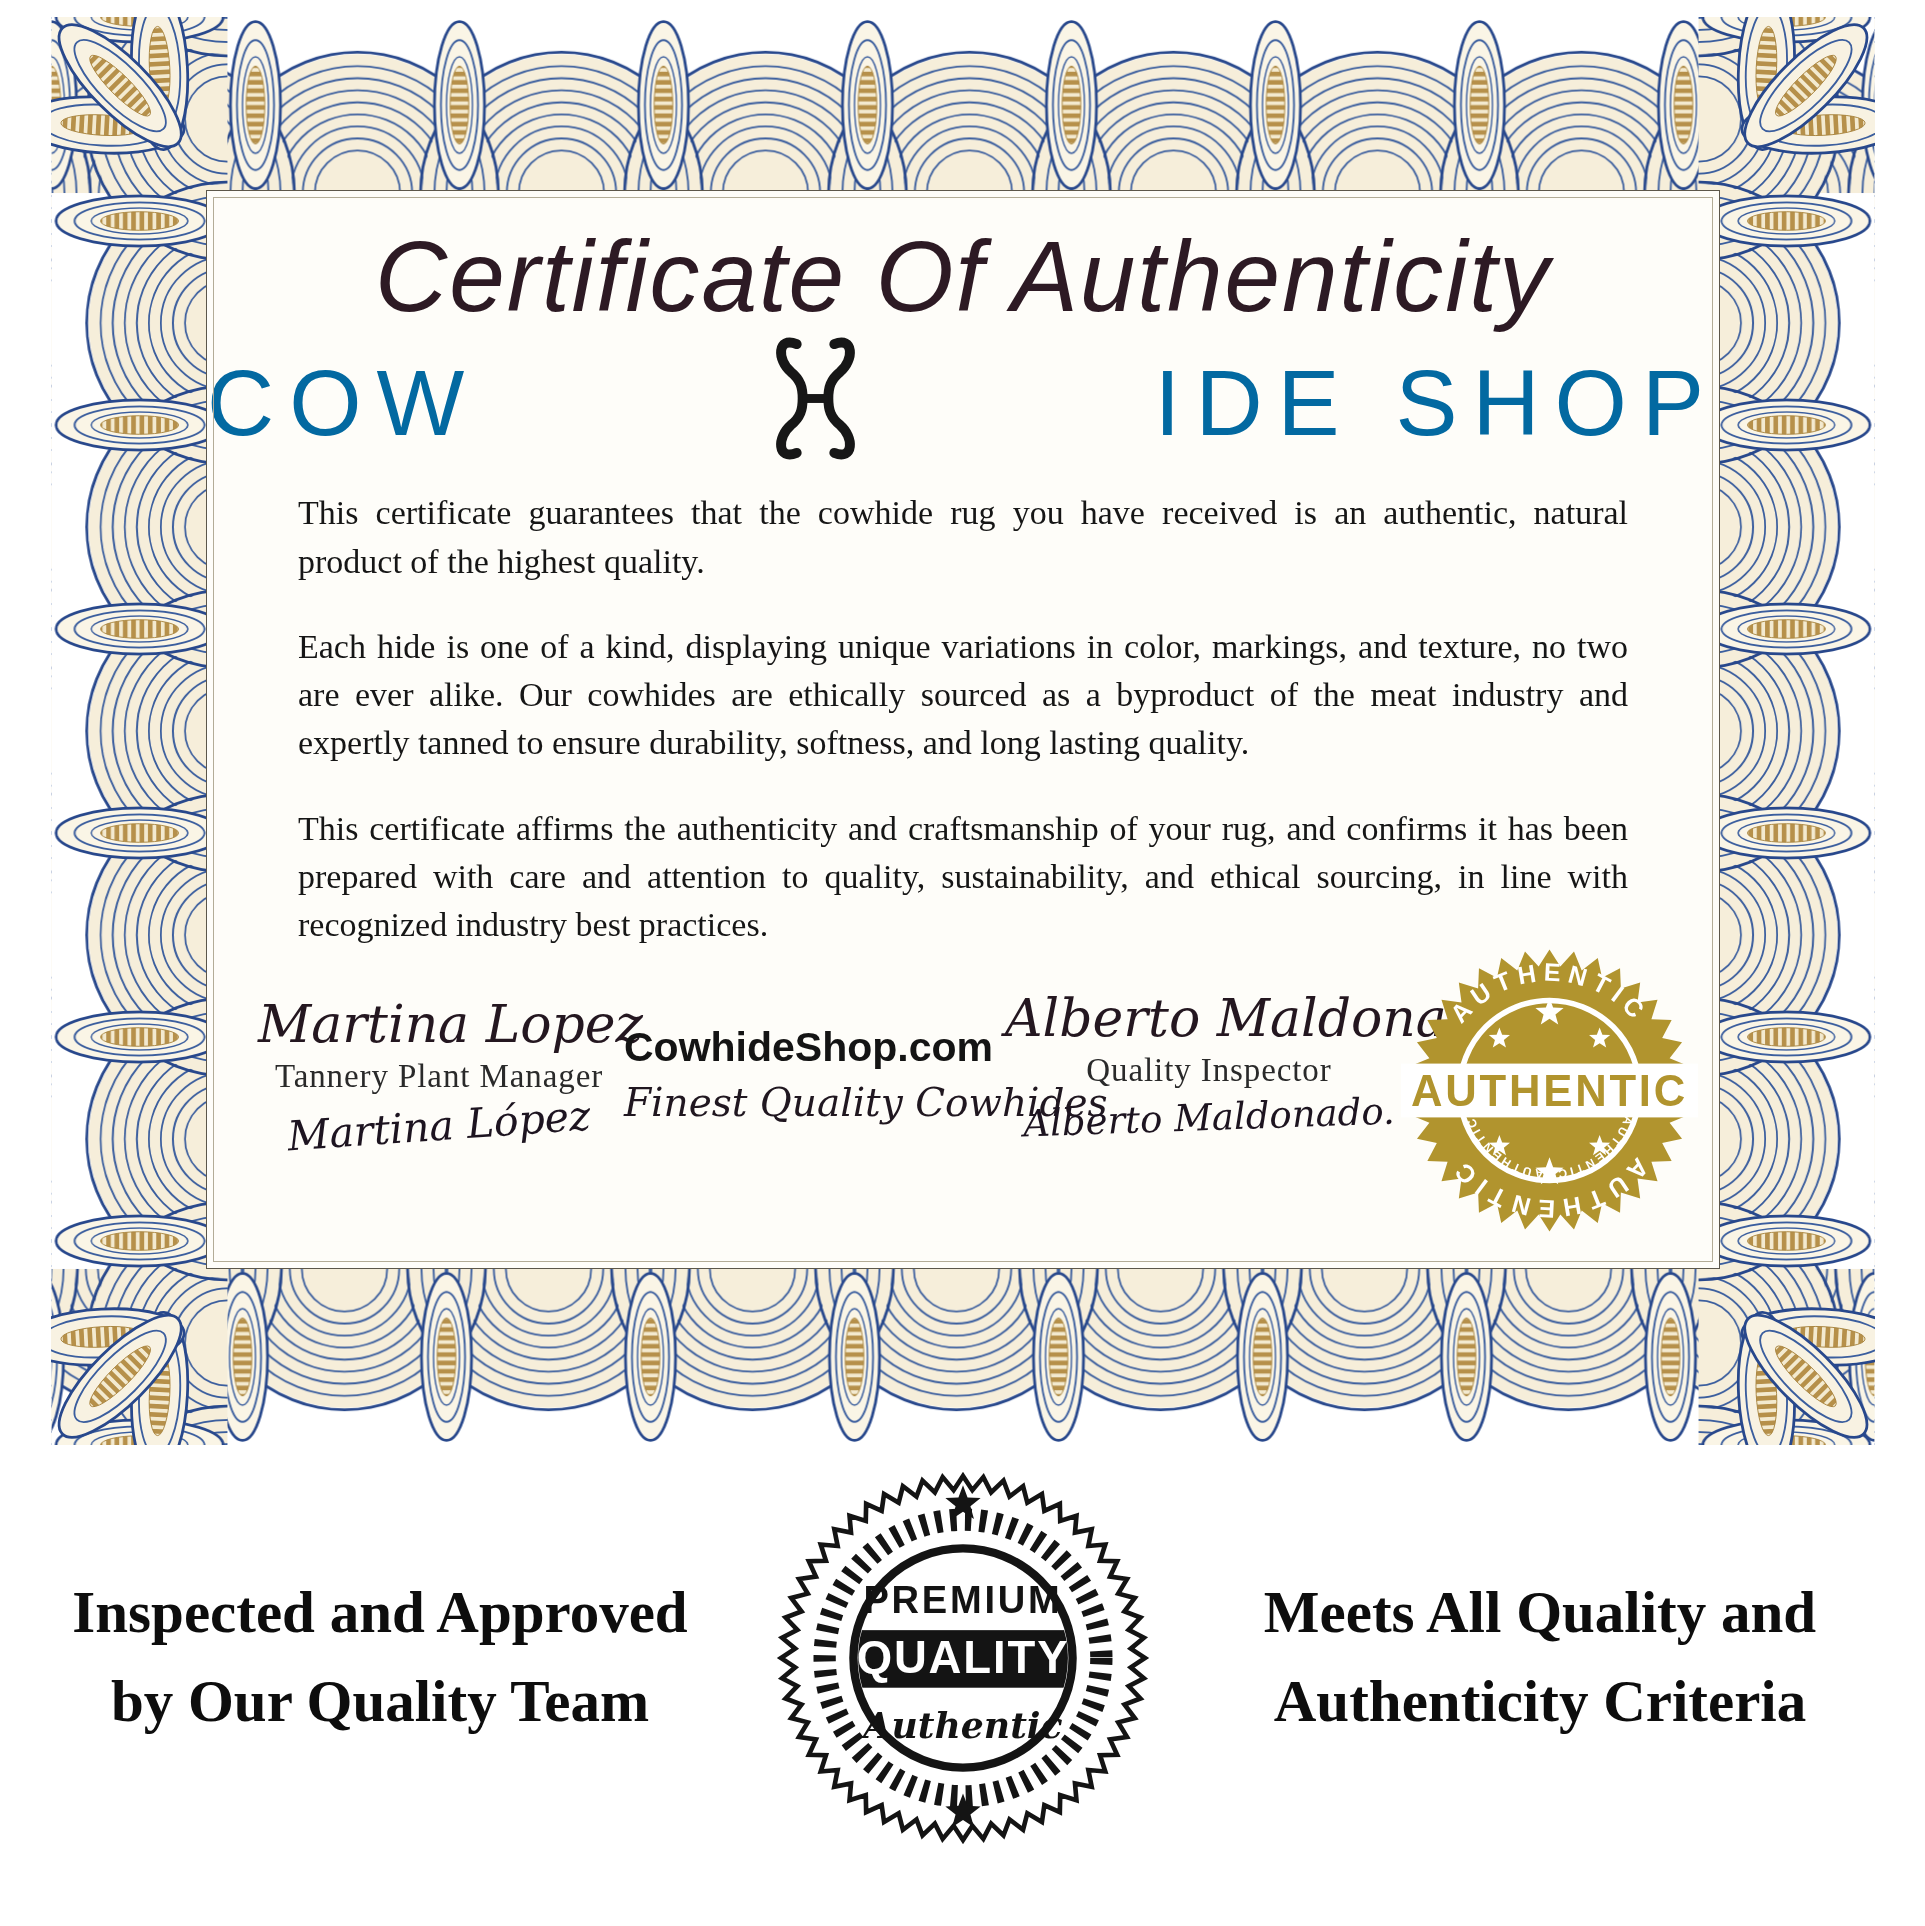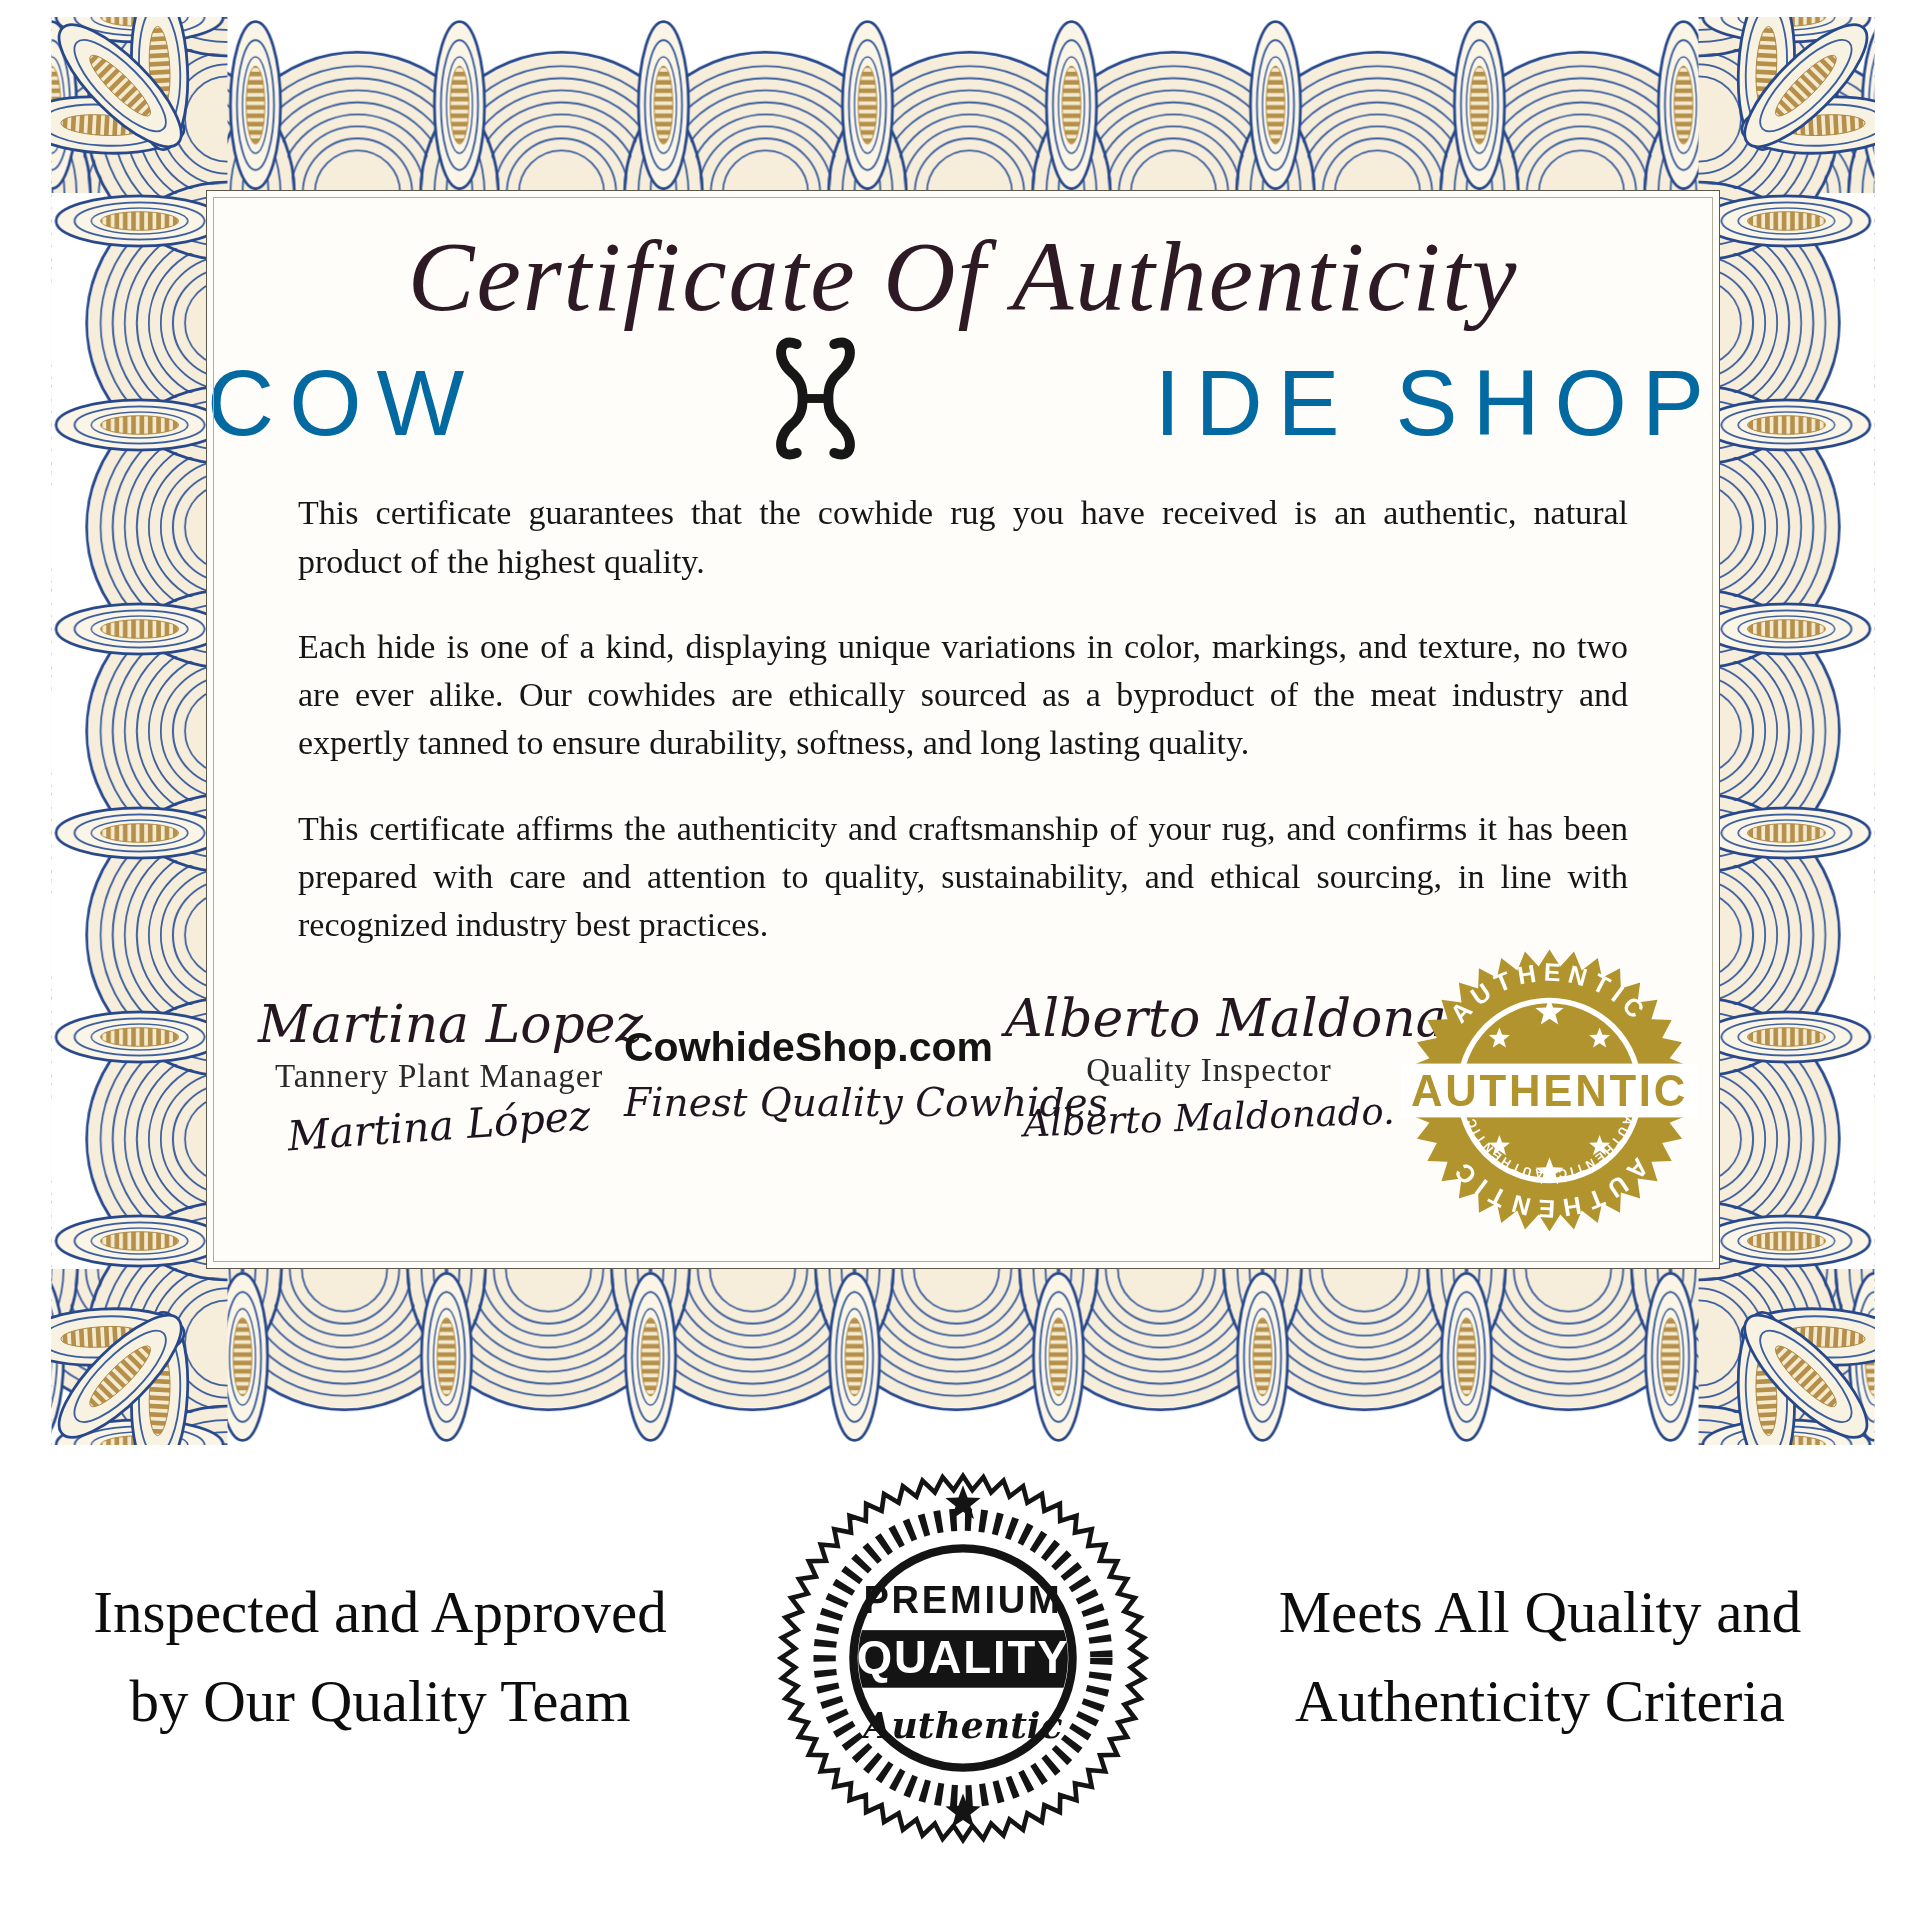--- a/index.html
+++ b/index.html
@@ -5,21 +5,21 @@
   html,body{margin:0;padding:0;background:#fff;}
   .page{position:relative;width:1926px;height:1927px;background:#fff;overflow:hidden;
         font-family:"Liberation Serif",serif;color:#1a1a1a;}
 
   
   .certificate{position:absolute;left:51px;top:16.7px;width:1824px;height:1428px;}
   .border-art{position:absolute;left:0;top:0;}
   .panel{position:absolute;left:155px;top:173px;width:1514px;height:1079px;
          background:#fefdf9;border:1.9px solid #5c574b;outline:0.9px solid #b3ac97;outline-offset:-8.3px;
          box-sizing:border-box;text-align:center;z-index:2;}
-  .cert-title{margin:28px 0 6px;font-family:Liberation Serif, serif;font-style:italic;font-weight:400;
+  .cert-title{margin:28px 0 6px;font-family:Liberation Sans, sans-serif;font-style:italic;font-weight:400;
               font-size:100px;line-height:1.15;color:#2d1a24;letter-spacing:1.9px;}
   .brand{display:flex;align-items:center;justify-content:space-between;margin:16.7px 0 32px;
          font-family:"Liberation Sans",sans-serif;font-weight:400;font-size:93px;
          letter-spacing:15px;color:#0369a1;}
   .brand .hideH{height:137px;width:89px;margin:-28px 5.6px -16.7px 1.9px;}
   .copy{padding:0 91px;text-align:justify;font-size:34px;line-height:1.42;color:#161616;}
   .copy p{margin:0 0 37px;}
   .sig-row{position:relative;height:278px;margin-top:9.3px;}
   .sig-block{position:absolute;text-align:center;}
   .sig-name{font-family:"DejaVu Serif",serif;font-style:italic;font-size:52px;color:#241720;white-space:nowrap;}
@@ -28,21 +28,21 @@
             margin-top:7.4px;transform:rotate(-4deg);white-space:nowrap;}
   .sig-site{font-family:"Liberation Sans",sans-serif;font-weight:700;font-size:41px;color:#141414;}
   .sig-tag{font-family:"DejaVu Serif",serif;font-style:italic;font-size:39px;color:#201720;margin-top:9.3px;white-space:nowrap;}
   .block-left{left:51px;top:7.4px;width:362px;}
   .block-center{left:417px;top:37px;width:352px;}
   .block-right{left:798px;top:1.9px;width:408px;}
   .gold-badge{position:absolute;left:1350px;top:925px;z-index:3;}
 
   
   .footer{position:absolute;left:0;top:1447px;width:1926px;height:480px;background:#fff;}
-  .foot-text{position:absolute;text-align:center;font-size:59px;line-height:1.5;color:#0d0d0d;}
+  .foot-text{position:absolute;text-align:center;font-size:59px;line-height:1.5;color:#0d0d0d;font-weight:bold;}
   .foot-left{left:37px;top:121px;width:686px;}
   .foot-right{left:1197px;top:121px;width:686px;}
   .seal{position:absolute;left:768px;top:16px;}
 
   
   .arc-big{font-family:"Liberation Sans",sans-serif;font-weight:700;font-size:27px;letter-spacing:7px;fill:#fff;}
   .arc-small{font-family:"Liberation Sans",sans-serif;font-weight:700;font-size:13px;letter-spacing:3px;fill:#fff;}
   .band-word{font-family:"Liberation Sans",sans-serif;font-weight:700;font-size:47px;letter-spacing:3px;}
   .seal-premium{font-family:"Liberation Sans",sans-serif;font-weight:700;font-size:41px;letter-spacing:3px;fill:#131313;}
   .seal-quality{font-family:"Liberation Sans",sans-serif;font-weight:700;font-size:49px;letter-spacing:2px;fill:#fff;}

